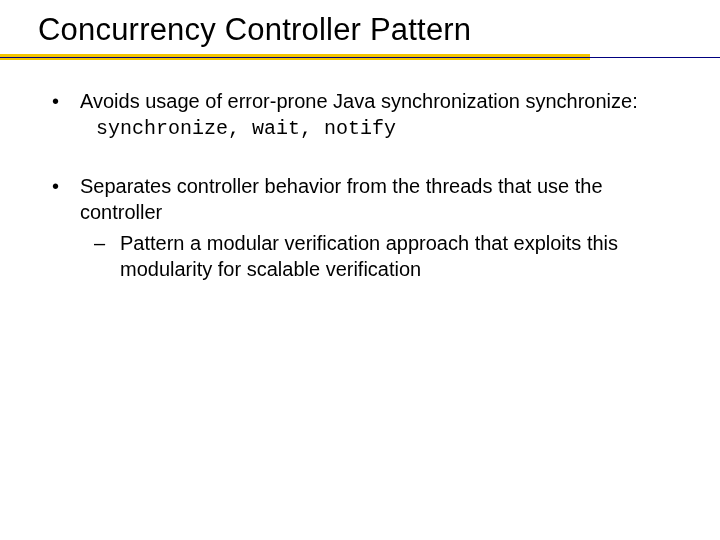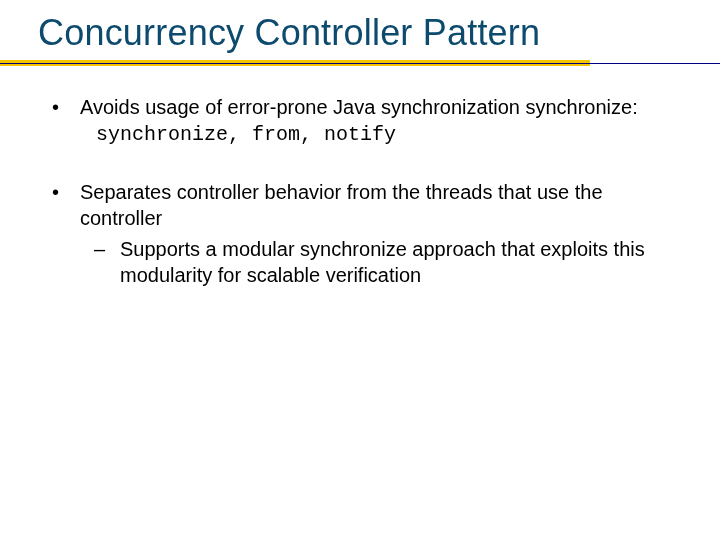--- a/index.html
+++ b/index.html
@@ -5,23 +5,23 @@
     * { margin: 0; padding: 0; box-sizing: border-box; }
     body {
       width: 720px;
       height: 540px;
       background: #ffffff;
       font-family: Arial, Helvetica, sans-serif;
       color: #000;
       overflow: hidden;
     }
     .title {
-      font-size: 36px;
+      font-size: 31px;
       font-weight: 400;
-      color: #0c4a6e;
+      color: #000000;
       padding: 12px 0 6px 38px;
       letter-spacing: 0.2px;
     }
     .rule-area {
       position: relative;
       height: 8px;
       width: 100%;
     }
     .rule-yellow {
       position: absolute;
@@ -86,24 +86,24 @@
 <div class="title">Concurrency Controller Pattern</div>
 <div class="rule-area">
   <div class="rule-yellow"></div>
   <div class="rule-navy"></div>
 </div>
 
 <div class="content">
   <ul class="outer">
     <li>
       <span>Avoids usage of error-prone Java synchronization synchronize:</span>
-      <div class="primitives">synchronize, from, notify</div>
+      <div class="primitives">synchronize, wait, notify</div>
     </li>
     <li>
       <span>Separates controller behavior from the threads that use the controller</span>
       <ul class="inner">
         <li>
-          <span>Supports a modular synchronize approach that exploits this modularity for scalable verification</span>
+          <span>Pattern a modular verification approach that exploits this modularity for scalable verification</span>
         </li>
       </ul>
     </li>
   </ul>
 </div>
 
 </body></html>

